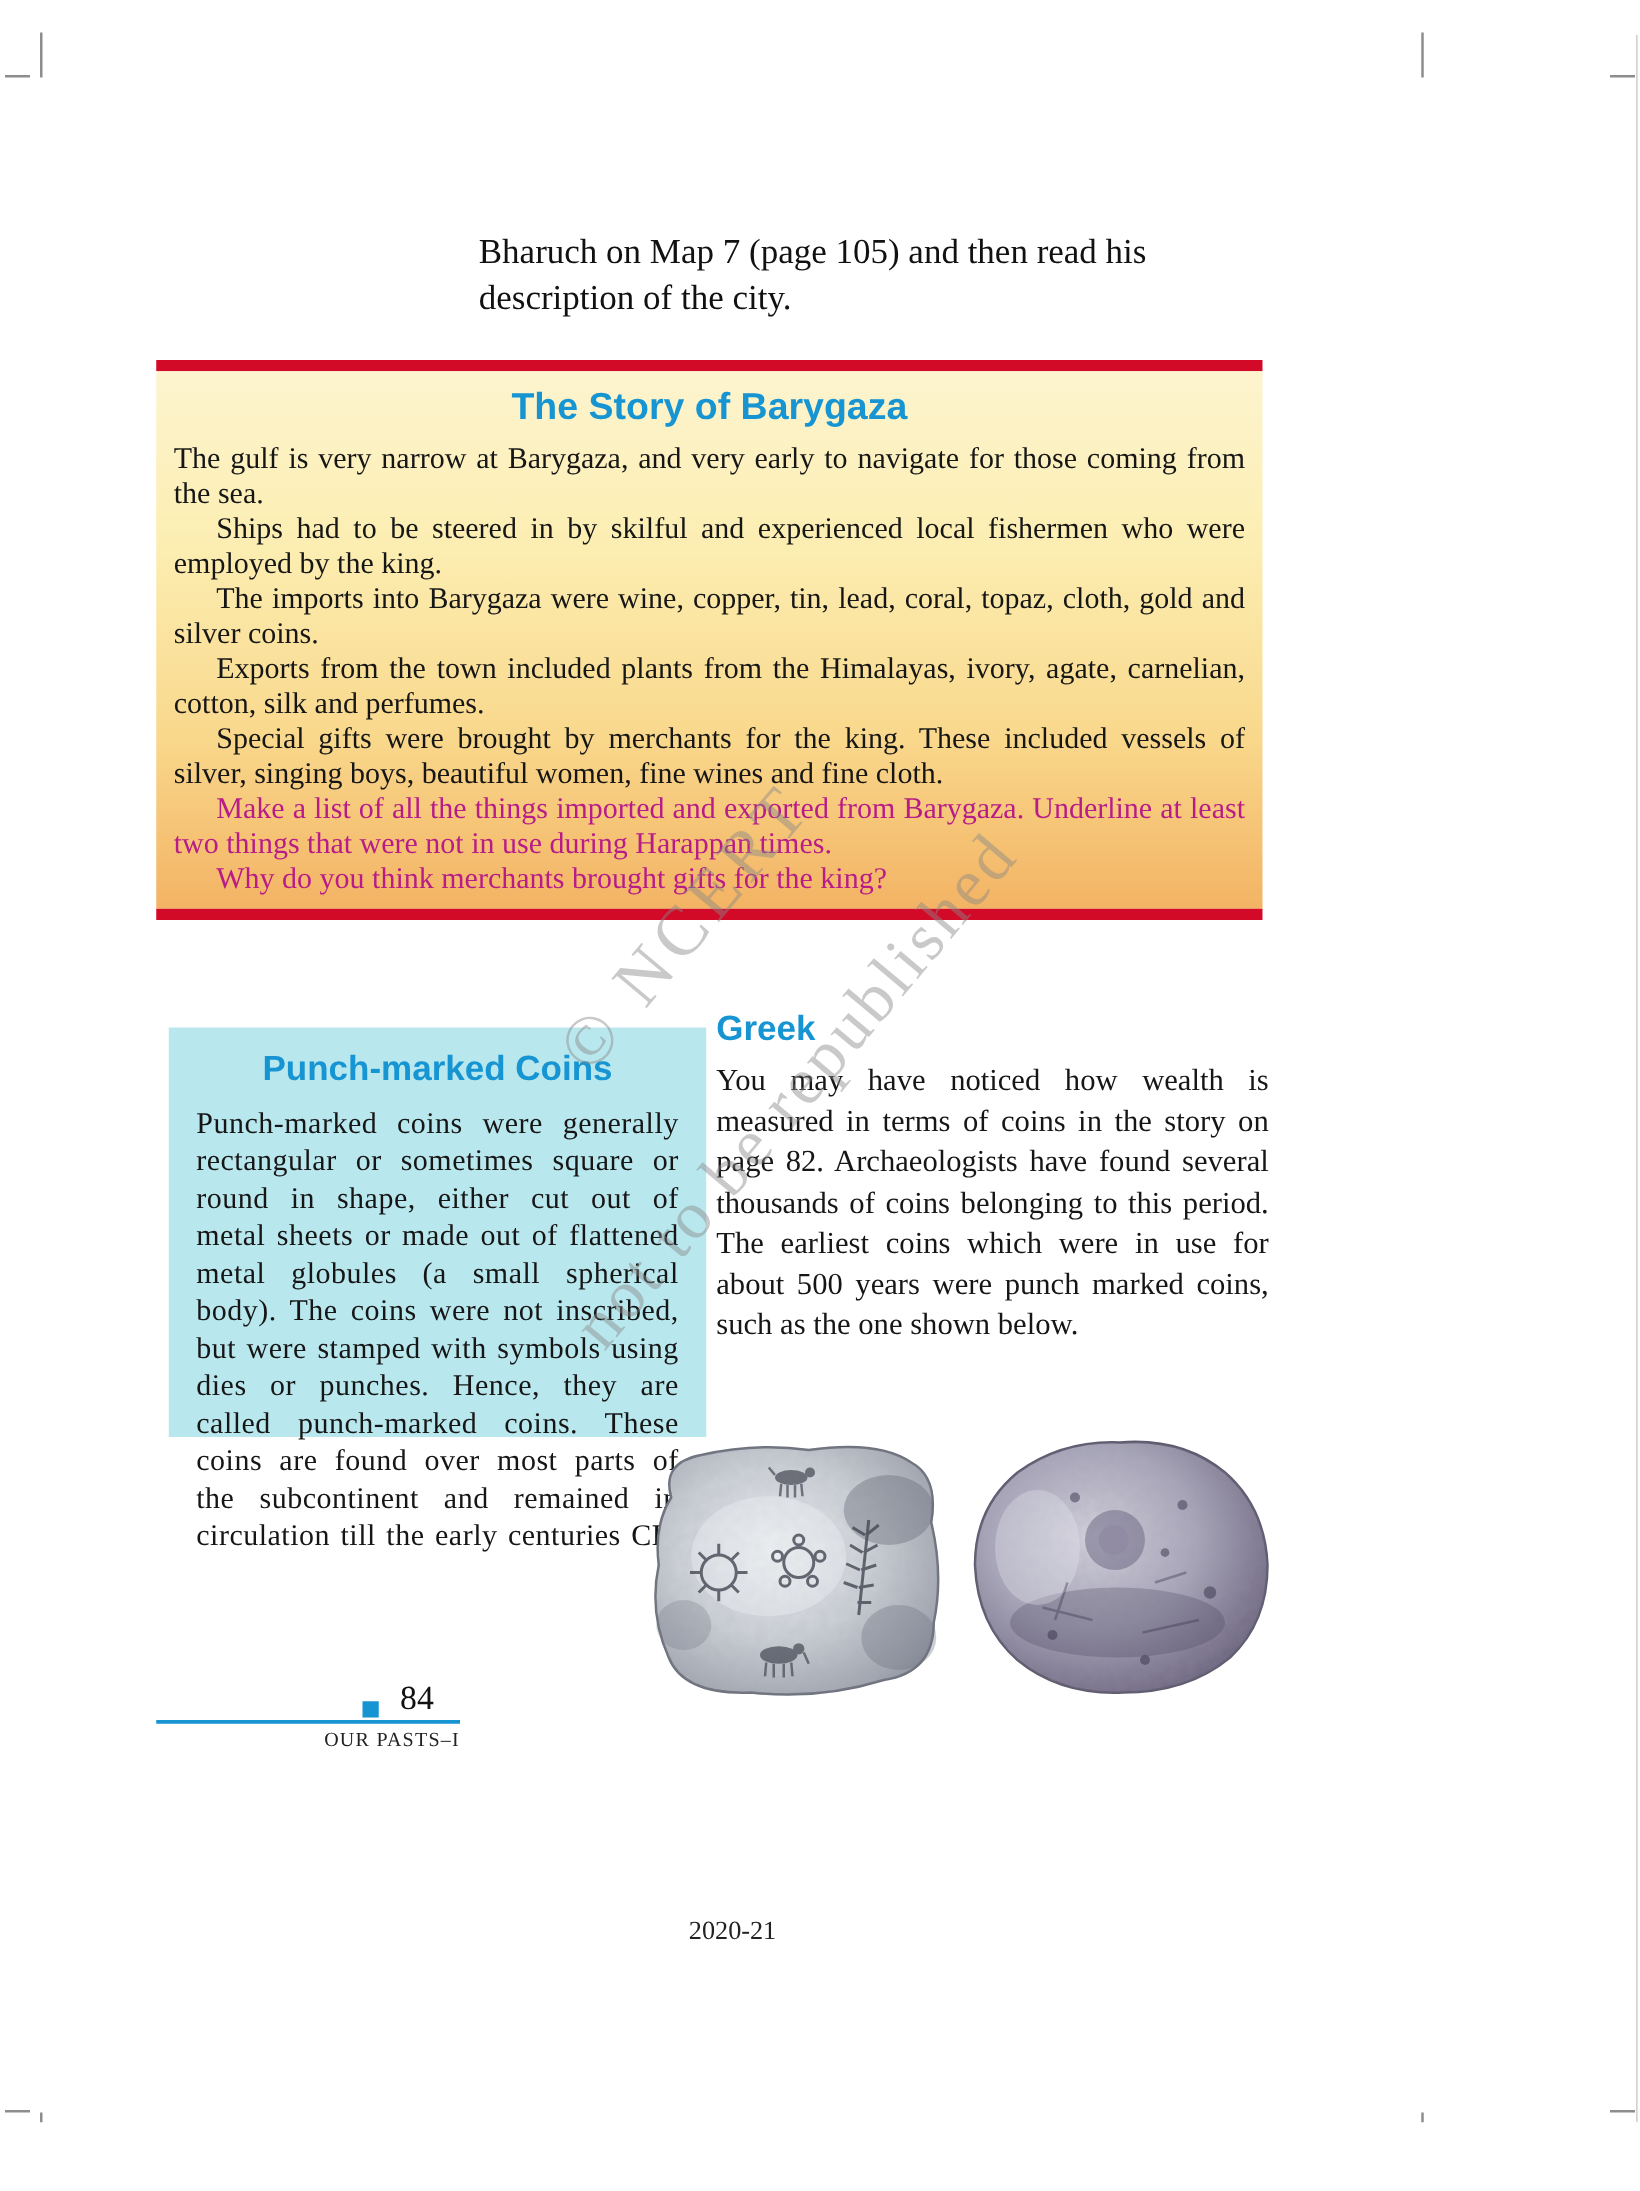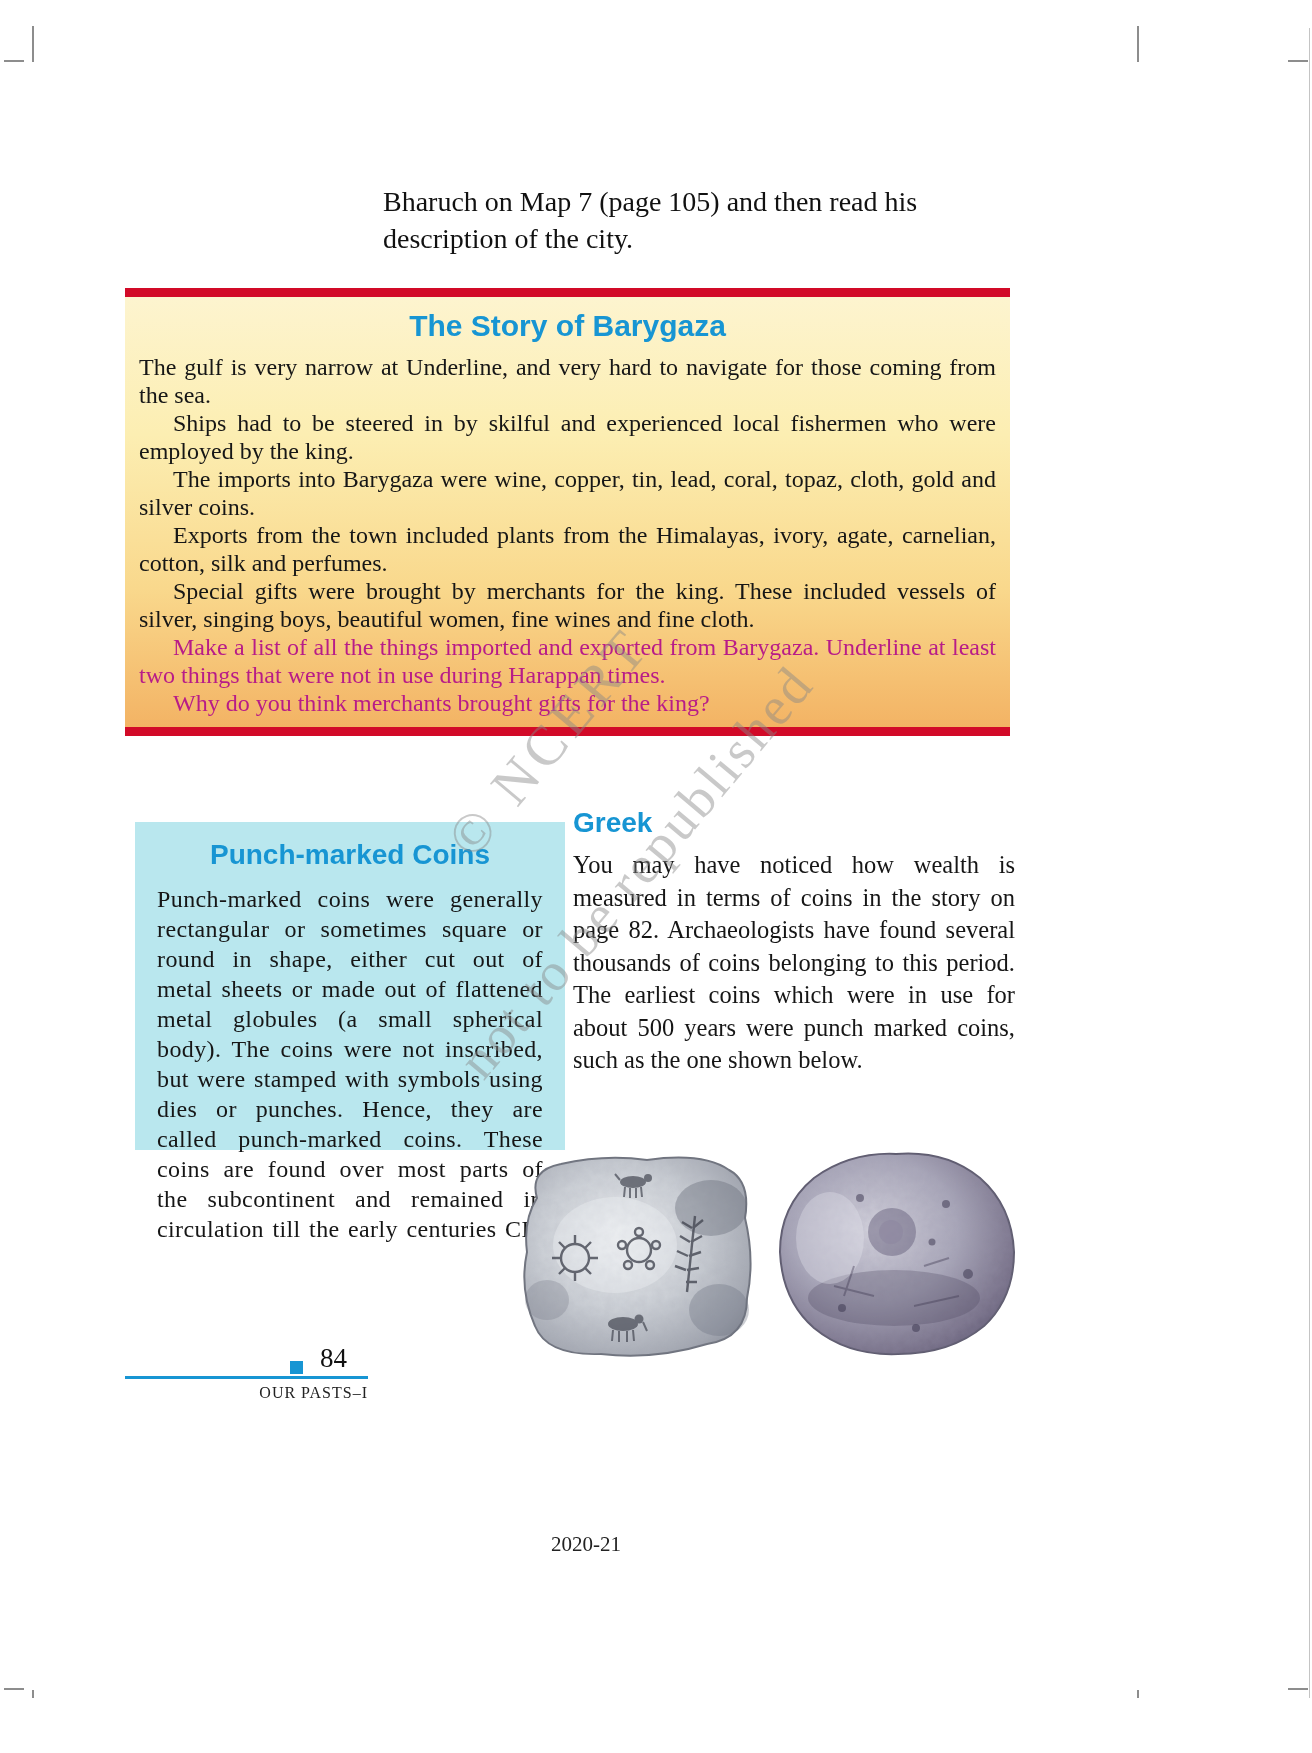--- a/index.html
+++ b/index.html
@@ -93,21 +93,21 @@
 
   <p class="intro">Bharuch on Map 7 (page 105) and then read his description of the city.</p>
 
   <div class="story-box">
     <div class="red-bar"></div>
     <div class="story-body">
       <div class="story-title">
         <div>The Story of Barygaza</div>
       </div>
       <div class="story-text">
-        <p>The gulf is very narrow at Underline, and very hard to navigate for those coming from the sea.</p>
+        <p>The gulf is very narrow at Barygaza, and very early to navigate for those coming from the sea.</p>
         <p class="indent">Ships had to be steered in by skilful and experienced local fishermen who were employed by the king.</p>
         <p class="indent">The imports into Barygaza were wine, copper, tin, lead, coral, topaz, cloth, gold and silver coins.</p>
         <p class="indent">Exports from the town included plants from the Himalayas, ivory, agate, carnelian, cotton, silk and perfumes.</p>
         <p class="indent">Special gifts were brought by merchants for the king. These included vessels of silver, singing boys, beautiful women, fine wines and fine cloth.</p>
         <p class="indent magenta">Make a list of all the things imported and exported from Barygaza. Underline at least two things that were not in use during Harappan times.</p>
         <p class="indent magenta">Why do you think merchants brought gifts for the king?</p>
       </div>
     </div>
     <div class="red-bar"></div>
   </div>

